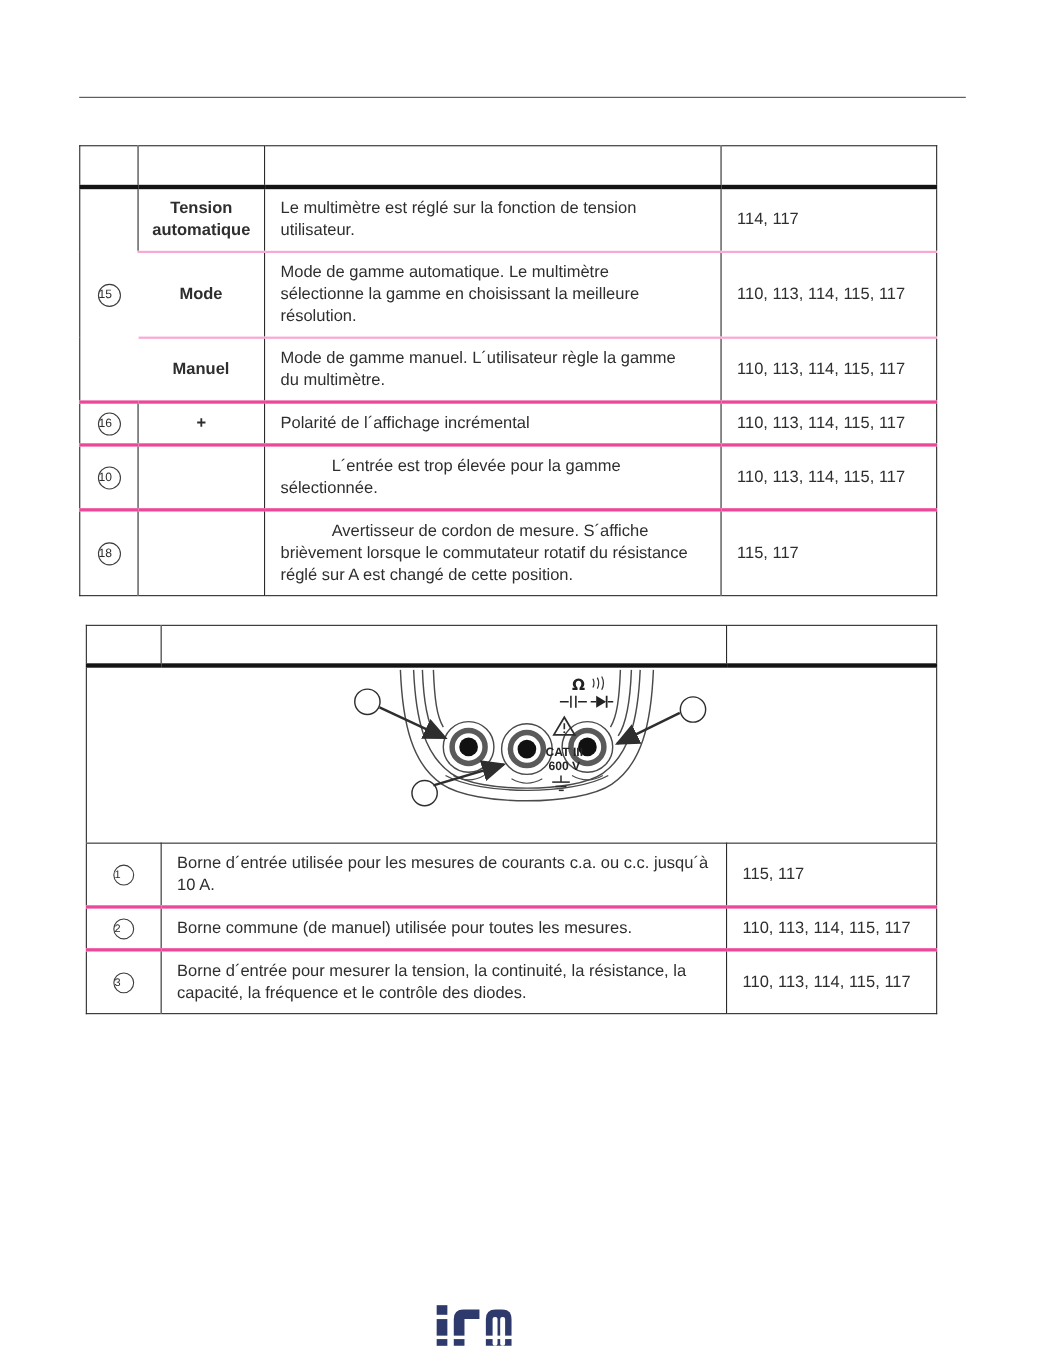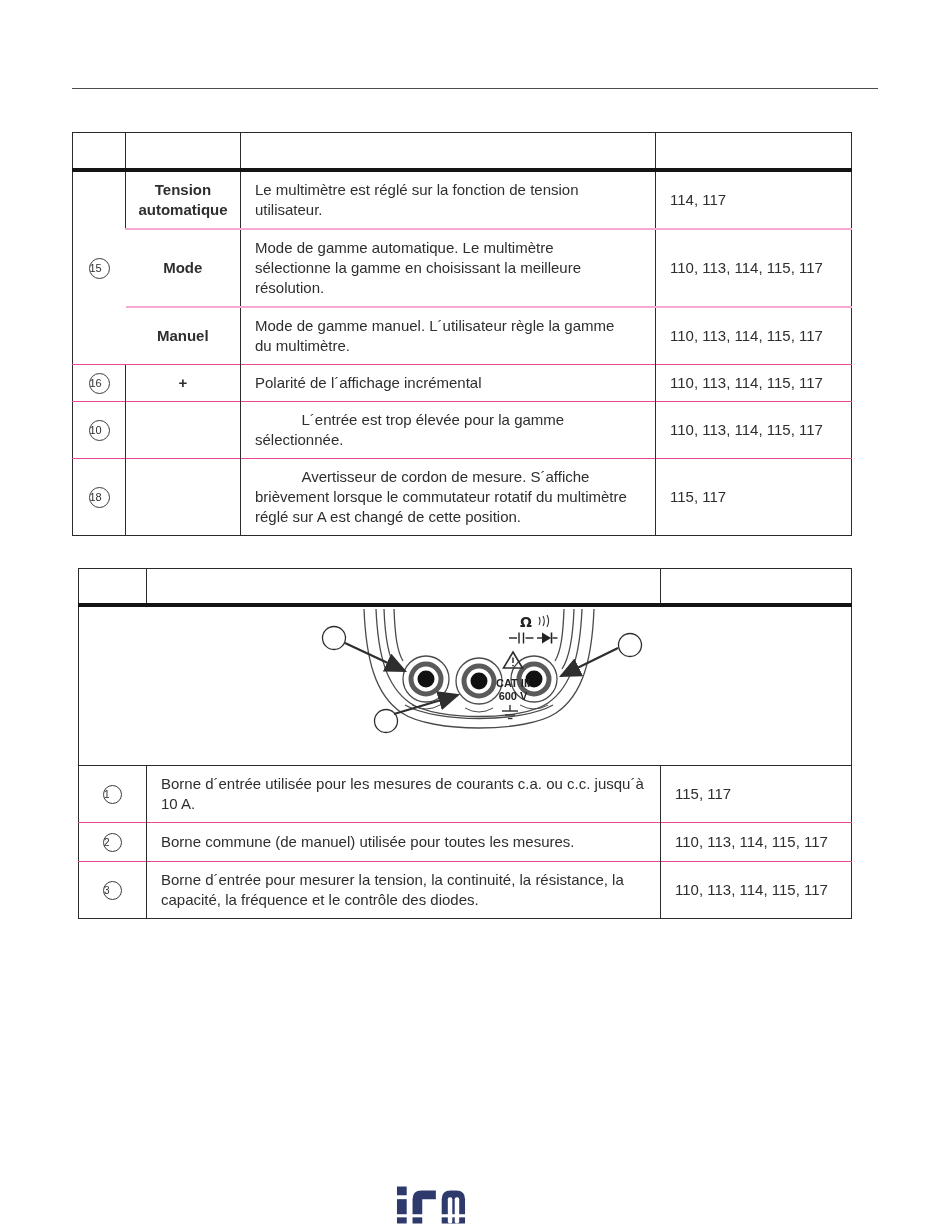--- a/index.html
+++ b/index.html
@@ -17,21 +17,21 @@
   }
   table{border-collapse:collapse;table-layout:fixed;}
   .tbl{
     position:absolute;
     border:1.5px solid #2b2b2b;
     font-size:15px;line-height:20px;color:#2e2e2e;
   }
   .tbl td{vertical-align:middle;}
   .tbl td + td{border-left:1px solid #2b2b2b;}
   .tbl thead td{border-bottom:4px solid #141414;}
-  tr.sep-gray td{border-top:1px solid #ec4899;}
+  tr.sep-gray td{border-top:3px solid #ec4899;}
   tr.sep-dark td{border-top:2px solid #f9a8d4;}
   .num-cell{text-align:center;}
   .label-cell{text-align:center;font-weight:bold;}
   .desc-cell{padding:8px 26px 8px 14px;}
   .pages-cell{padding:8px 4px 8px 14px;}
   .indent-first{text-indent:3.1em;margin-left:14px;}
   .circled{
     display:inline-block;width:19px;height:19px;
     border:1.2px solid #3c3c3c;border-radius:50%;
     font-size:11px;line-height:19px;text-align:left;color:#2e2e2e;
@@ -101,21 +101,21 @@
         </td>
         <td class="label-cell"></td>
         <td class="desc-cell indent-first">L´entrée est trop élevée pour la gamme sélectionnée.</td>
         <td class="pages-cell">110, 113, 114, 115, 117</td>
       </tr>
       <tr style="height:72px" class="sep-gray">
         <td class="num-cell">
           <span class="circled">18</span>
         </td>
         <td class="label-cell"></td>
-        <td class="desc-cell indent-first">Avertisseur de cordon de mesure. S´affiche brièvement lorsque le commutateur rotatif du multimètre réglé sur A est changé de cette position.</td>
+        <td class="desc-cell indent-first">Avertisseur de cordon de mesure. S´affiche brièvement lorsque le commutateur rotatif du résistance réglé sur A est changé de cette position.</td>
         <td class="pages-cell">115, 117</td>
       </tr>
     </tbody>
   </table>
 
 
   <table class="tbl" style="left:78px;top:568px;width:773px;">
     <colgroup>
         <col style="width:68px">
         <col style="width:514px">

